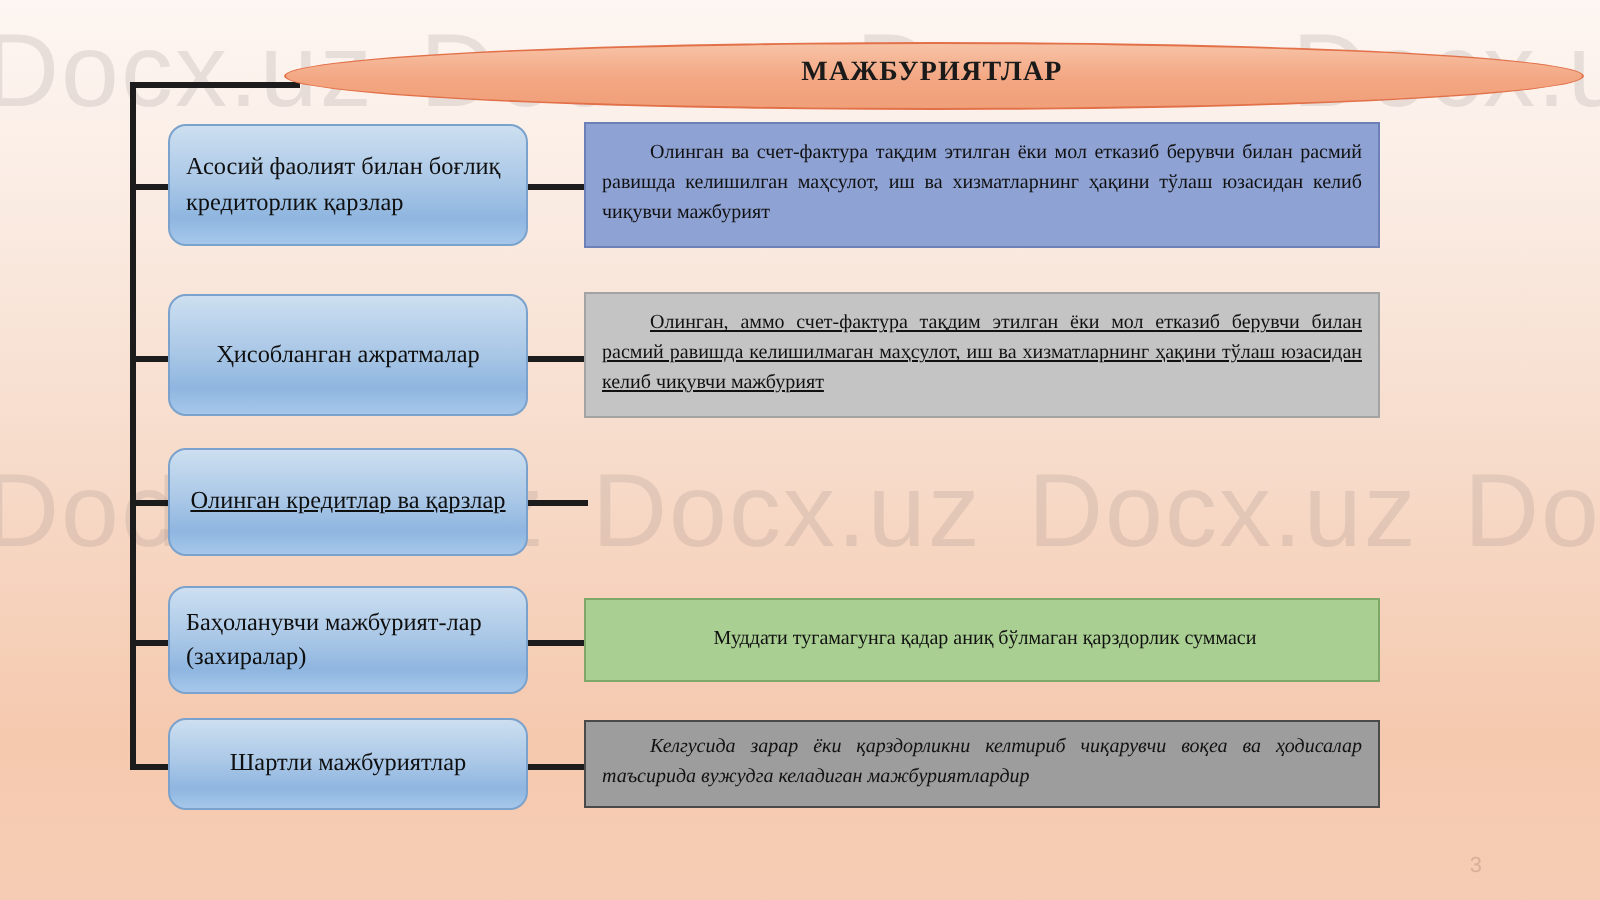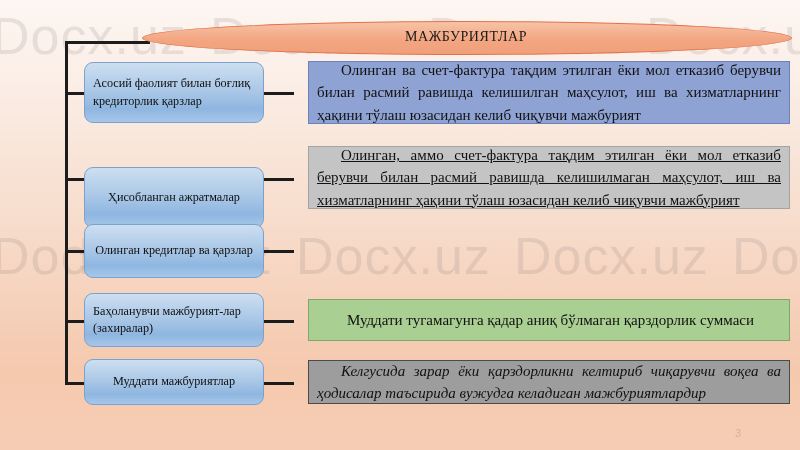--- a/index.html
+++ b/index.html
@@ -58,21 +58,21 @@
     position: absolute;
     left: 142px;
     top: 21px;
     width: 648px;
     height: 32px;
     display: flex;
     align-items: center;
     justify-content: center;
     font-family: "Liberation Serif", serif;
     font-size: 14px;
-    font-weight: normal;
+    font-weight: bold;
     letter-spacing: 0.6px;
     color: #1a1a1a;
     z-index: 4;
   }
 
   
   .conn {
     position: absolute;
     background: #1c1c1c;
     z-index: 2;
@@ -102,27 +102,27 @@
     font-family: "Liberation Serif", serif;
     font-size: 12.2px;
     line-height: 1.42;
     color: #0f0f0f;
     z-index: 5;
   }
 
   
   .rbox {
     position: absolute;
-    left: 308px;
-    width: 482px;
+    left: 292px;
+    width: 398px;
     box-sizing: border-box;
     border: 1px solid #9a9a9a;
     padding: 5px 8px 5px 8px;
     font-family: "Liberation Serif", serif;
-    font-size: 15px;
+    font-size: 10px;
     line-height: 1.47;
     color: #111;
     text-align: justify;
     text-align-last: left;
     text-indent: 24px;
     z-index: 5;
     display: flex;
     flex-direction: column;
     justify-content: center;
   }
@@ -188,40 +188,40 @@
   <div class="conn stub" style="left:262px; top:320px; width:32px;"></div>
   <div class="conn stub" style="left:262px; top:382px; width:32px;"></div>
 
   <div class="lbox" style="top:62px; height:61px;">
     <span>Асосий фаолият билан боғлиқ кредиторлик қарзлар</span>
   </div>
   <div class="rbox v-blue" style="top:61px; height:63px;">
     <p>Олинган ва счет-фактура тақдим этилган ёки мол етказиб берувчи билан расмий равишда келишилган маҳсулот, иш ва хизматларнинг ҳақини тўлаш юзасидан келиб чиқувчи мажбурият</p>
   </div>
 
-  <div class="lbox" style="top:147px; height:61px;margin-top:20px;">
+  <div class="lbox" style="top:147px; height:61px;">
     <span>Ҳисобланган ажратмалар</span>
   </div>
   <div class="rbox v-grey" style="top:146px; height:63px;">
     <p>Олинган, аммо счет-фактура тақдим этилган ёки мол етказиб берувчи билан расмий равишда келишилмаган маҳсулот, иш ва хизматларнинг ҳақини тўлаш юзасидан келиб чиқувчи мажбурият</p>
   </div>
 
-  <div class="lbox" style="top:224px; height:54px;">
+  <div class="lbox" style="top:224px; height:54px;text-decoration:underline;">
     <span>Олинган кредитлар ва қарзлар</span>
   </div>
 
   <div class="lbox" style="top:293px; height:54px;">
     <span>Баҳоланувчи мажбурият-лар (захиралар)</span>
   </div>
   <div class="rbox v-green center-one" style="top:299px; height:42px;">
     <p>Муддати тугамагунга қадар аниқ бўлмаган қарздорлик суммаси</p>
   </div>
 
   <div class="lbox" style="top:359px; height:46px;">
-    <span>Муддати мажбуриятлар</span>
+    <span>Шартли мажбуриятлар</span>
   </div>
   <div class="rbox v-dark" style="top:360px; height:44px;font-style:italic;">
     <p>Келгусида зарар ёки қарздорликни келтириб чиқарувчи воқеа ва ҳодисалар таъсирида вужудга келадиган мажбуриятлардир</p>
   </div>
 
   <div id="page-number">3</div>
 
 </div>
 
 </body></html>

